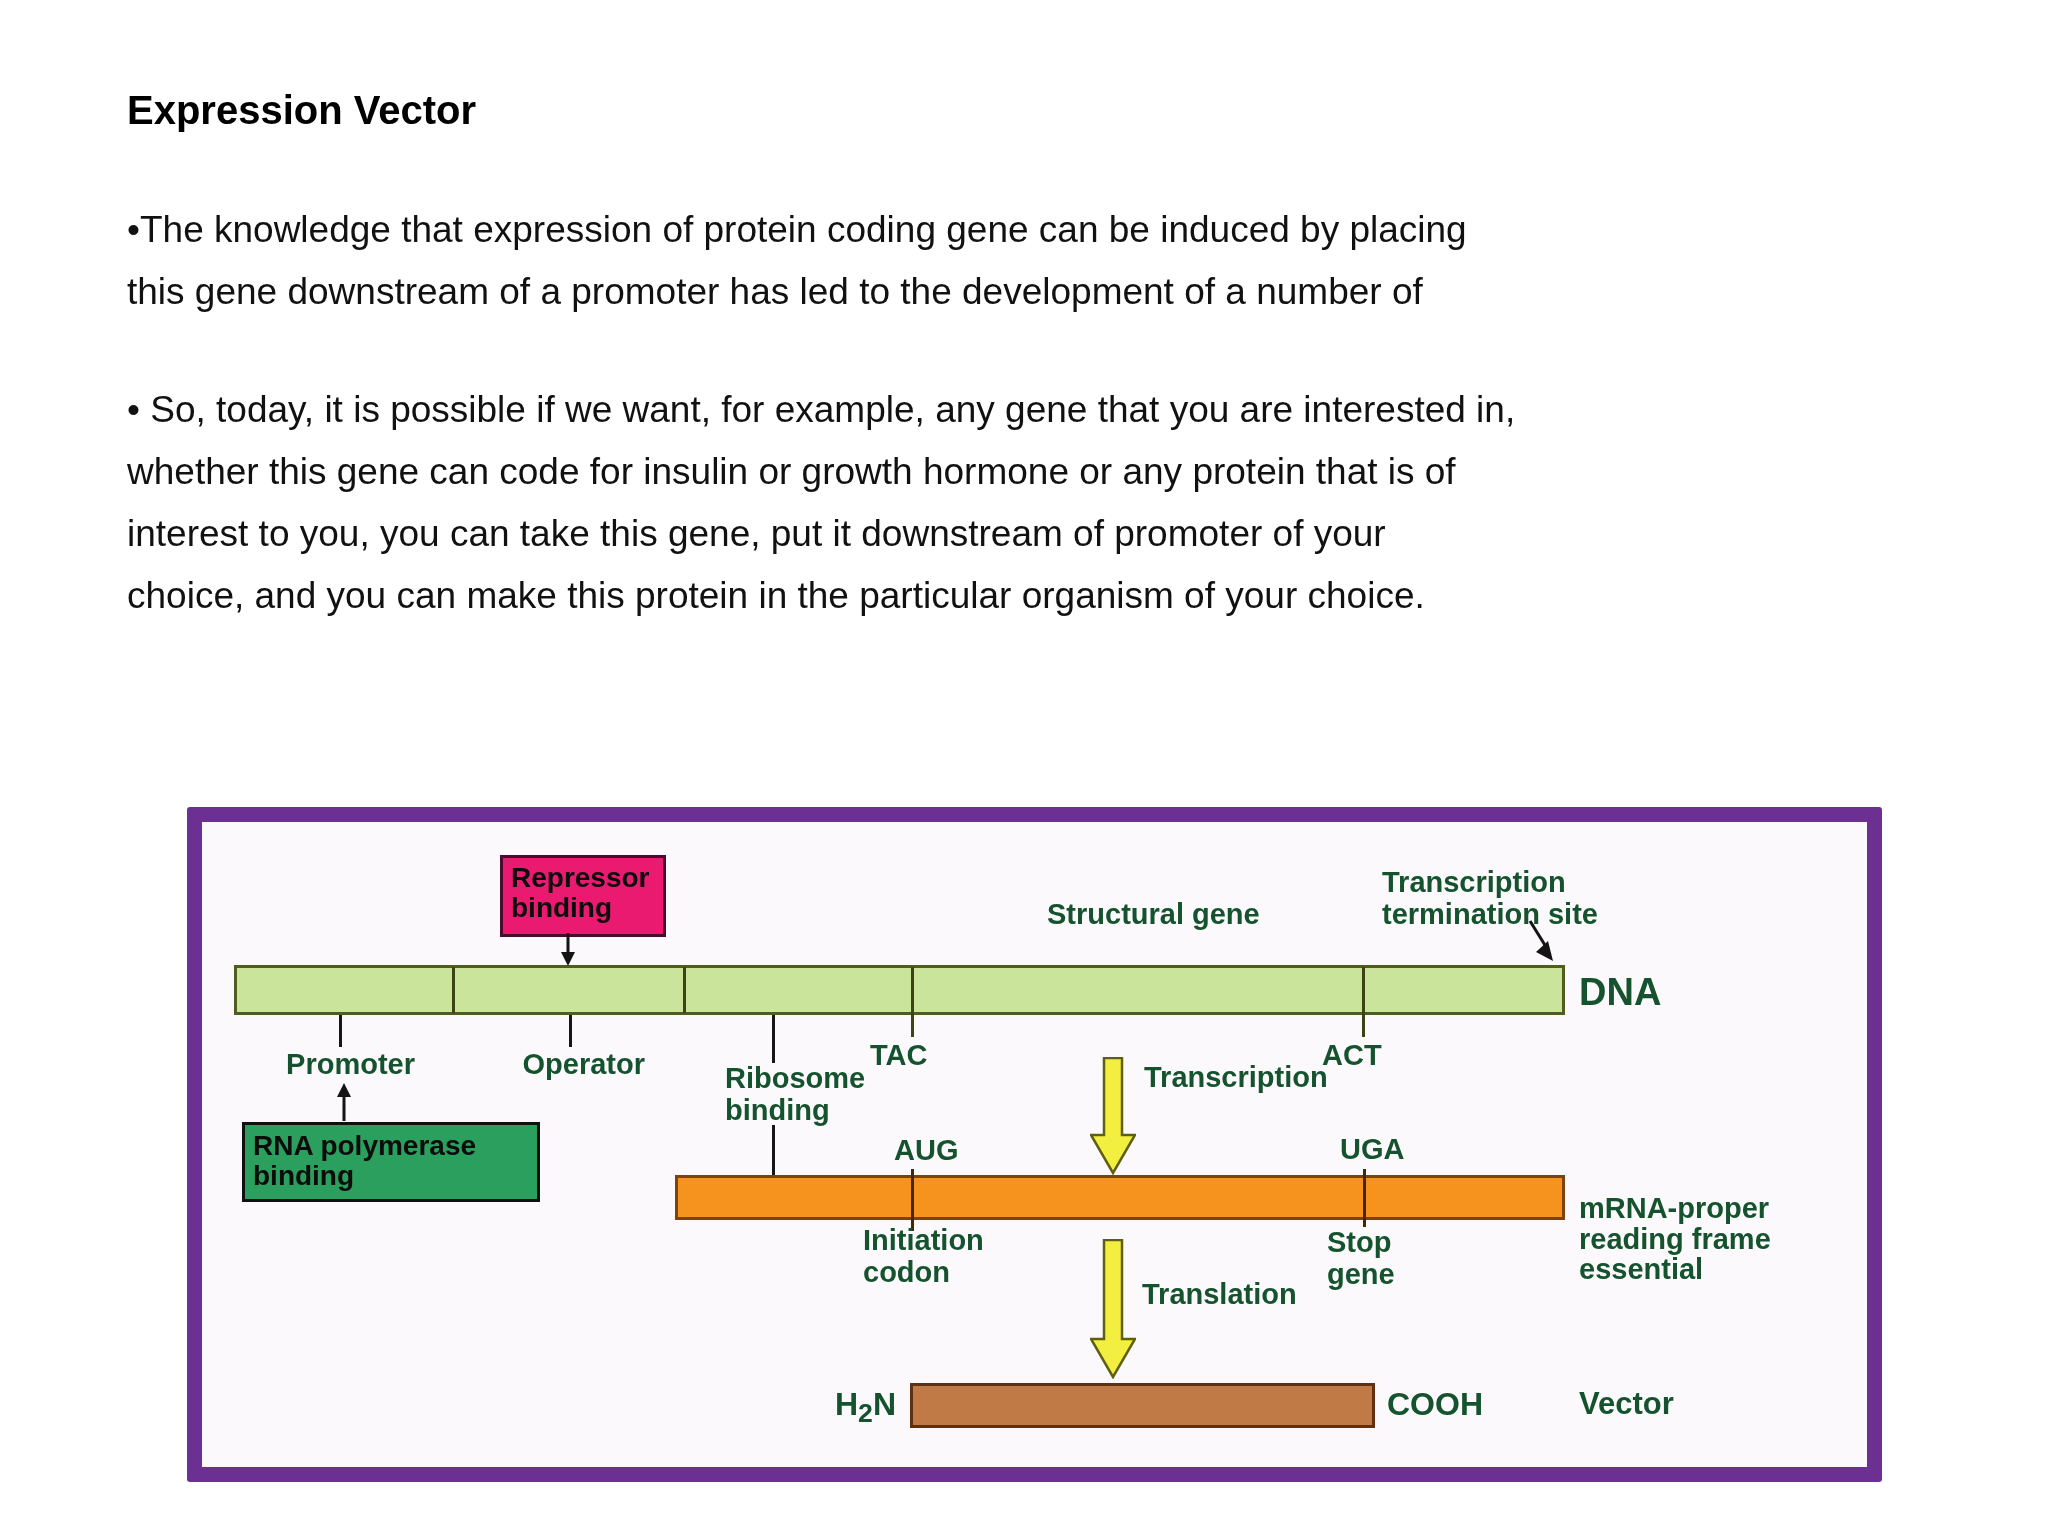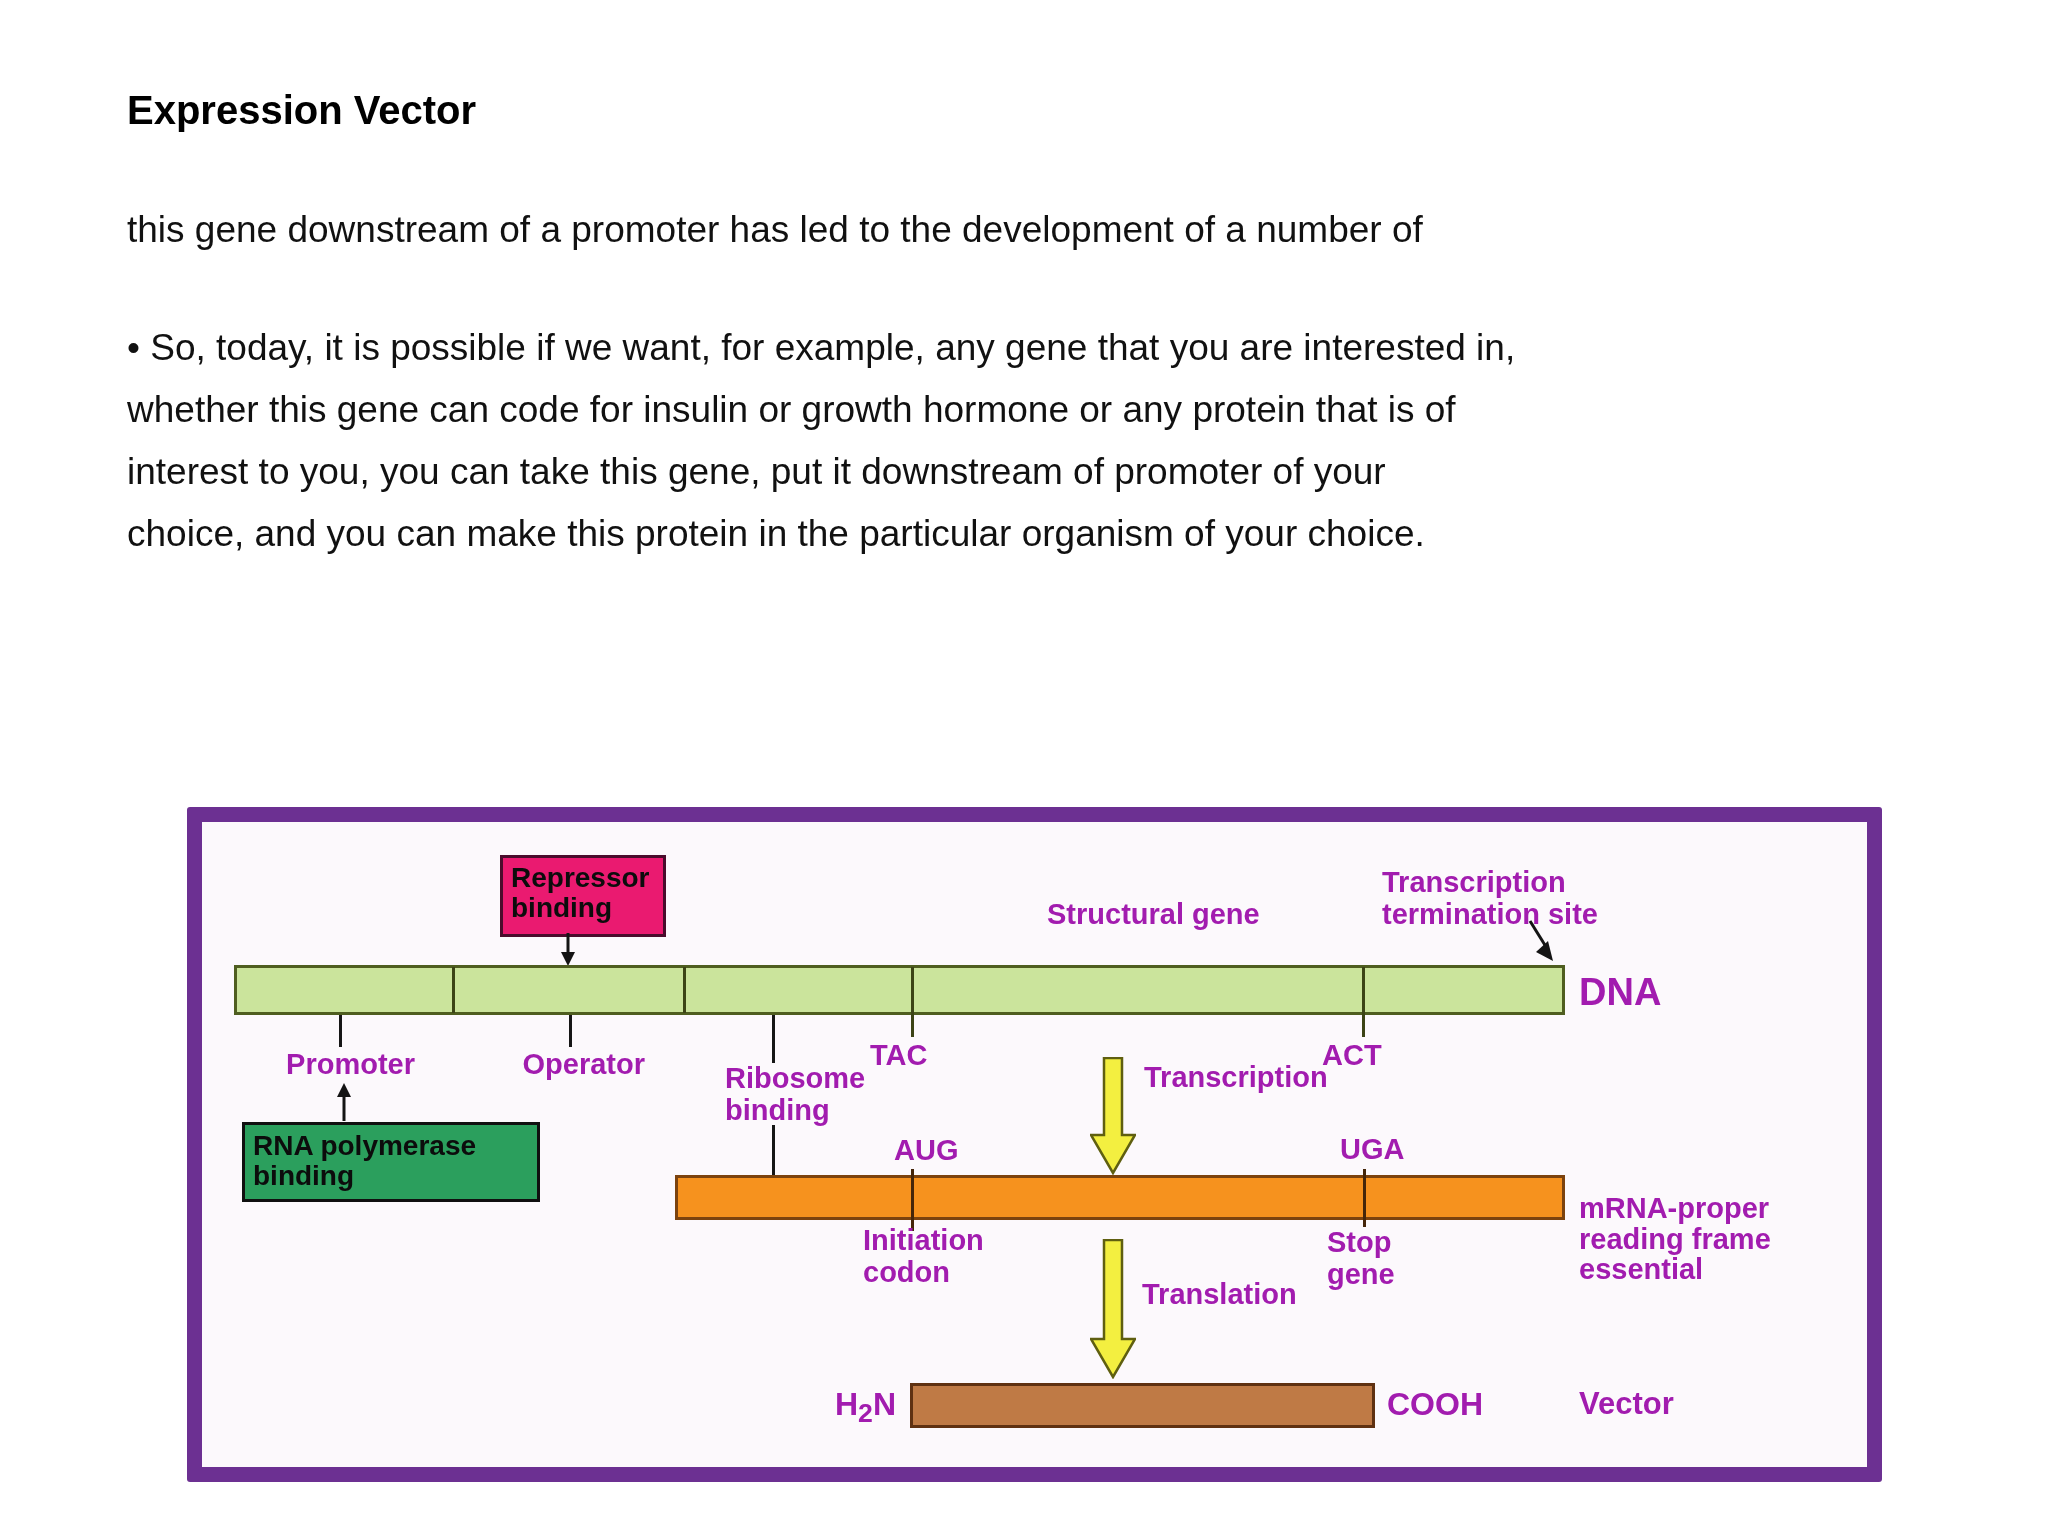--- a/index.html
+++ b/index.html
@@ -12,21 +12,21 @@
   .title{font-size:40px;font-weight:bold;color:#000;}
   .para{font-size:37px;line-height:62px;color:#111;}
   .para.first{margin-top:66px;}
   .para.second{margin-top:56px;}
 
   
   .diagram{position:absolute;left:187px;top:807px;width:1695px;height:675px;}
   .frame-bg{position:absolute;inset:0;background:var(--frame,#6c3092);border-radius:3px;}
   .frame-inner{position:absolute;inset:15px;background:#fcf9fc;}
   .abs{position:absolute;}
-  .lbl{position:absolute;font-weight:bold;color:#a21caf;font-size:29px;line-height:1.1;white-space:nowrap;}
+  .lbl{position:absolute;font-weight:bold;color:#14532d;font-size:29px;line-height:1.1;white-space:nowrap;}
   .lbl.wrap{white-space:normal;}
   .lbl.center{text-align:right;}
   .bar{position:absolute;box-sizing:border-box;}
   .dna-bar{background:var(--dna-fill,#cbe49c);border:3px solid var(--dna-border,#4f5e20);}
   .mrna-bar{background:var(--mrna-fill,#f6921e);border:3px solid var(--mrna-border,#7c430e);}
   .protein-bar{background:var(--protein-fill,#bf7a45);border:3px solid var(--protein-border,#5f3111);}
   .repressor-box{background:var(--repressor-fill,#ea1a70);border:3px solid #4a0c2c;box-sizing:border-box;
     padding:5px 8px;}
   .polymerase-box{background:var(--polymerase-fill,#2b9f5d);border:3px solid #101010;box-sizing:border-box;
     padding:6px 8px;}
@@ -34,20 +34,21 @@
   .divider{position:absolute;width:3px;background:#3c4416;}
   .tick{position:absolute;width:3px;background:#161616;}
   .icon{position:absolute;}
 </style>
 </head>
 <body>
 
 <div class="content">
   <div class="title">Expression Vector</div>
   <div class="para first">
+    <div>•The knowledge that expression of protein coding gene can be induced by placing</div>
     <div>this gene downstream of a promoter has led to the development of a number of</div>
   </div>
   <div class="para second">
     <div>• So, today, it is possible if we want, for example, any gene that you are interested in,</div>
     <div>whether this gene can code for insulin or growth hormone or any protein that is of</div>
     <div>interest to you, you can take this gene, put it downstream of promoter of your</div>
     <div>choice, and you can make this protein in the particular organism of your choice.</div>
   </div>
 </div>
 

